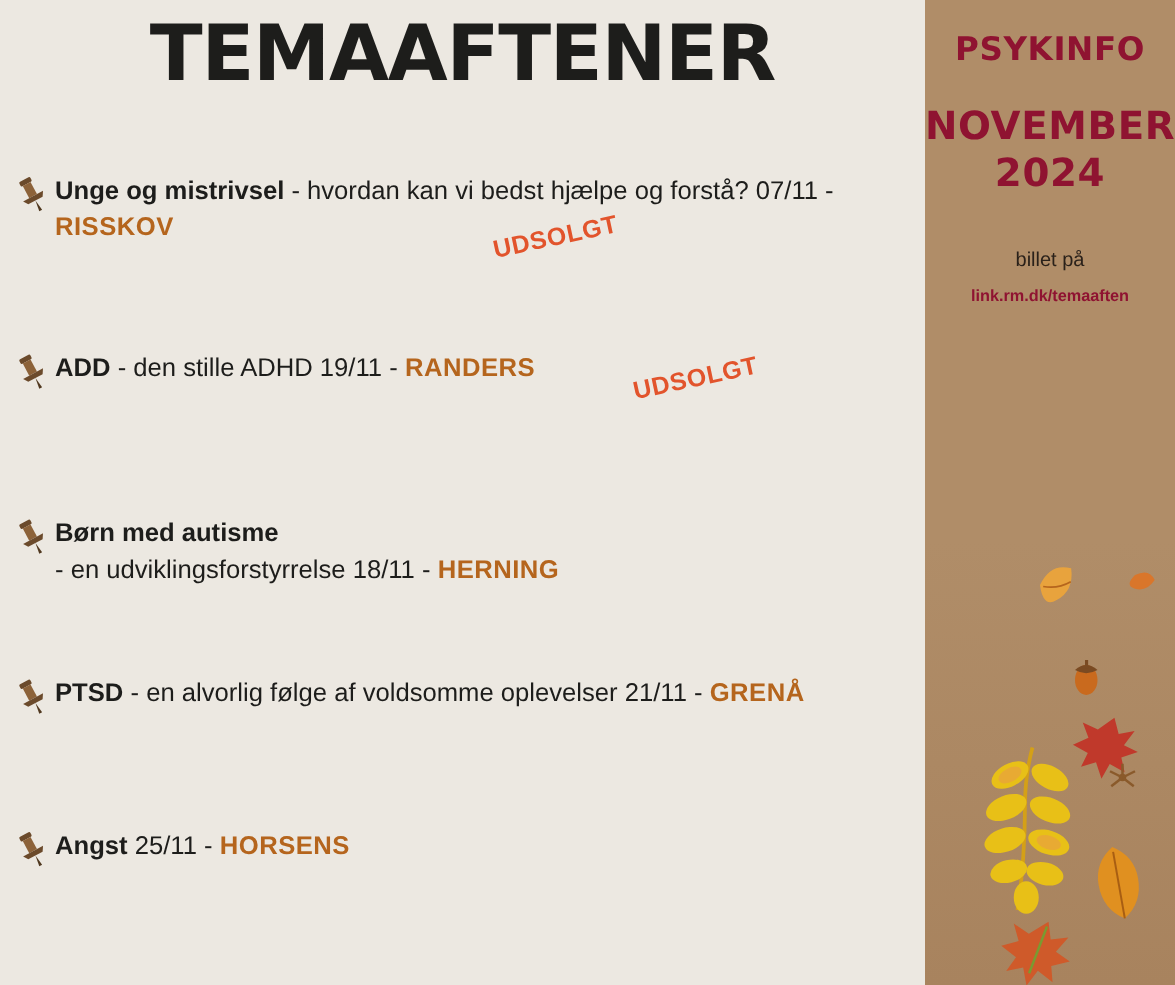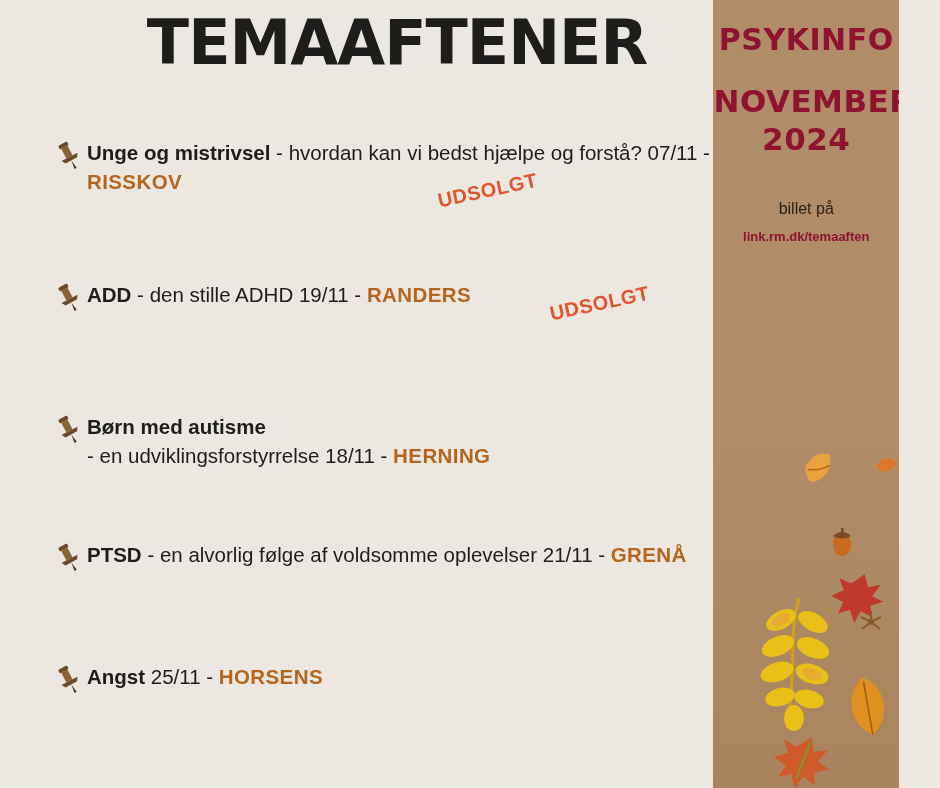--- a/index.html
+++ b/index.html
@@ -8,25 +8,24 @@
   }
   body {
     width: 940px;
     height: 788px;
     font-family: "Liberation Sans", sans-serif;
     background: #ece8e1;
     overflow: hidden;
   }
   .poster {
     position: relative;
-    width: 872px;
+    width: 940px;
     height: 788px;
     background: #a21caf;
     display: flex;
-    margin-left: 27px;
   }
   
   .left {
     position: relative;
     width: 740px;
     height: 788px;
     background: #ece8e1;
     box-sizing: border-box;
   }
   .main-title {
@@ -45,21 +44,21 @@
   .events {
     position: absolute;
     top: 138px;
     left: 0;
     width: 740px;
   }
   .event {
     position: relative;
     display: flex;
     align-items: flex-start;
-    padding-left: 26px;
+    padding-left: 10px;
     margin-bottom: 22px;
     min-height: 60px;
   }
   .pin-icon {
     width: 34px;
     flex: 0 0 34px;
     margin-top: 2px;
   }
   .event-text {
     position: relative;
@@ -99,21 +98,21 @@
     width: 200px;
     height: 788px;
     background: linear-gradient(180deg, #b08d68 0%, #b08d68 55%, #a8835e 100%);
     overflow: hidden;
   }
   .brand {
     text-align: center;
     margin: 22px 0 0 0;
     font-family: "DejaVu Sans", sans-serif;
     font-weight: bold;
-    font-size: 30px;
+    font-size: 26px;
     line-height: 36px;
     color: #8f1331;
     letter-spacing: 0.5px;
   }
   .presents {
     text-align: center;
     margin-top: 16px;
     font-family: "Liberation Sans", sans-serif;
     font-weight: bold;
     font-size: 16px;

